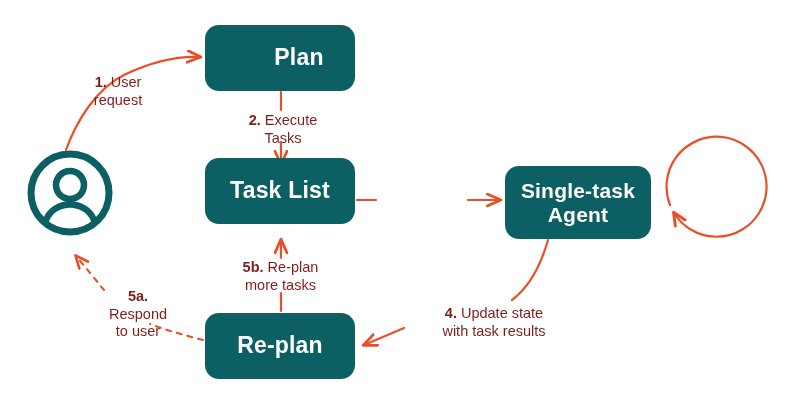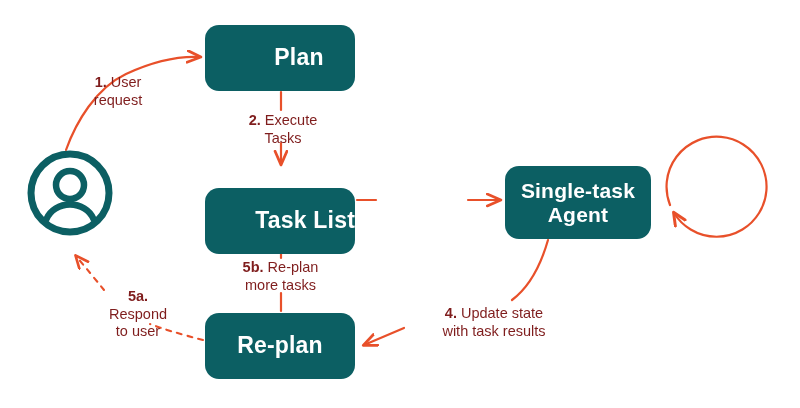--- a/index.html
+++ b/index.html
@@ -34,21 +34,21 @@
     align-items: center;
     justify-content: center;
     text-align: center;
     color: #ffffff;
     font-weight: bold;
     letter-spacing: 0.2px;
     line-height: 1.12;
     box-sizing: border-box;
   }
   .node-plan      { left: 205px; top: 25px;  width: 150px; height: 66px;  font-size: 23px; }
-  .node-tasklist  { left: 205px; top: 188px; width: 150px; height: 66px;  font-size: 23px; justify-content: flex-end; }
+  .node-tasklist  { left: 205px; top: 158px; width: 150px; height: 66px;  font-size: 23px; }
   .node-replan    { left: 205px; top: 313px; width: 150px; height: 66px;  font-size: 23px; }
   .node-agent     { left: 505px; top: 166px; width: 146px; height: 73px;  font-size: 21px; padding: 12px 6px; }
 
   .edge-label {
     position: absolute;
     font-size: 14.5px;
     color: #7f1d1d;
     text-align: center;
     line-height: 1.22;
     white-space: nowrap;

